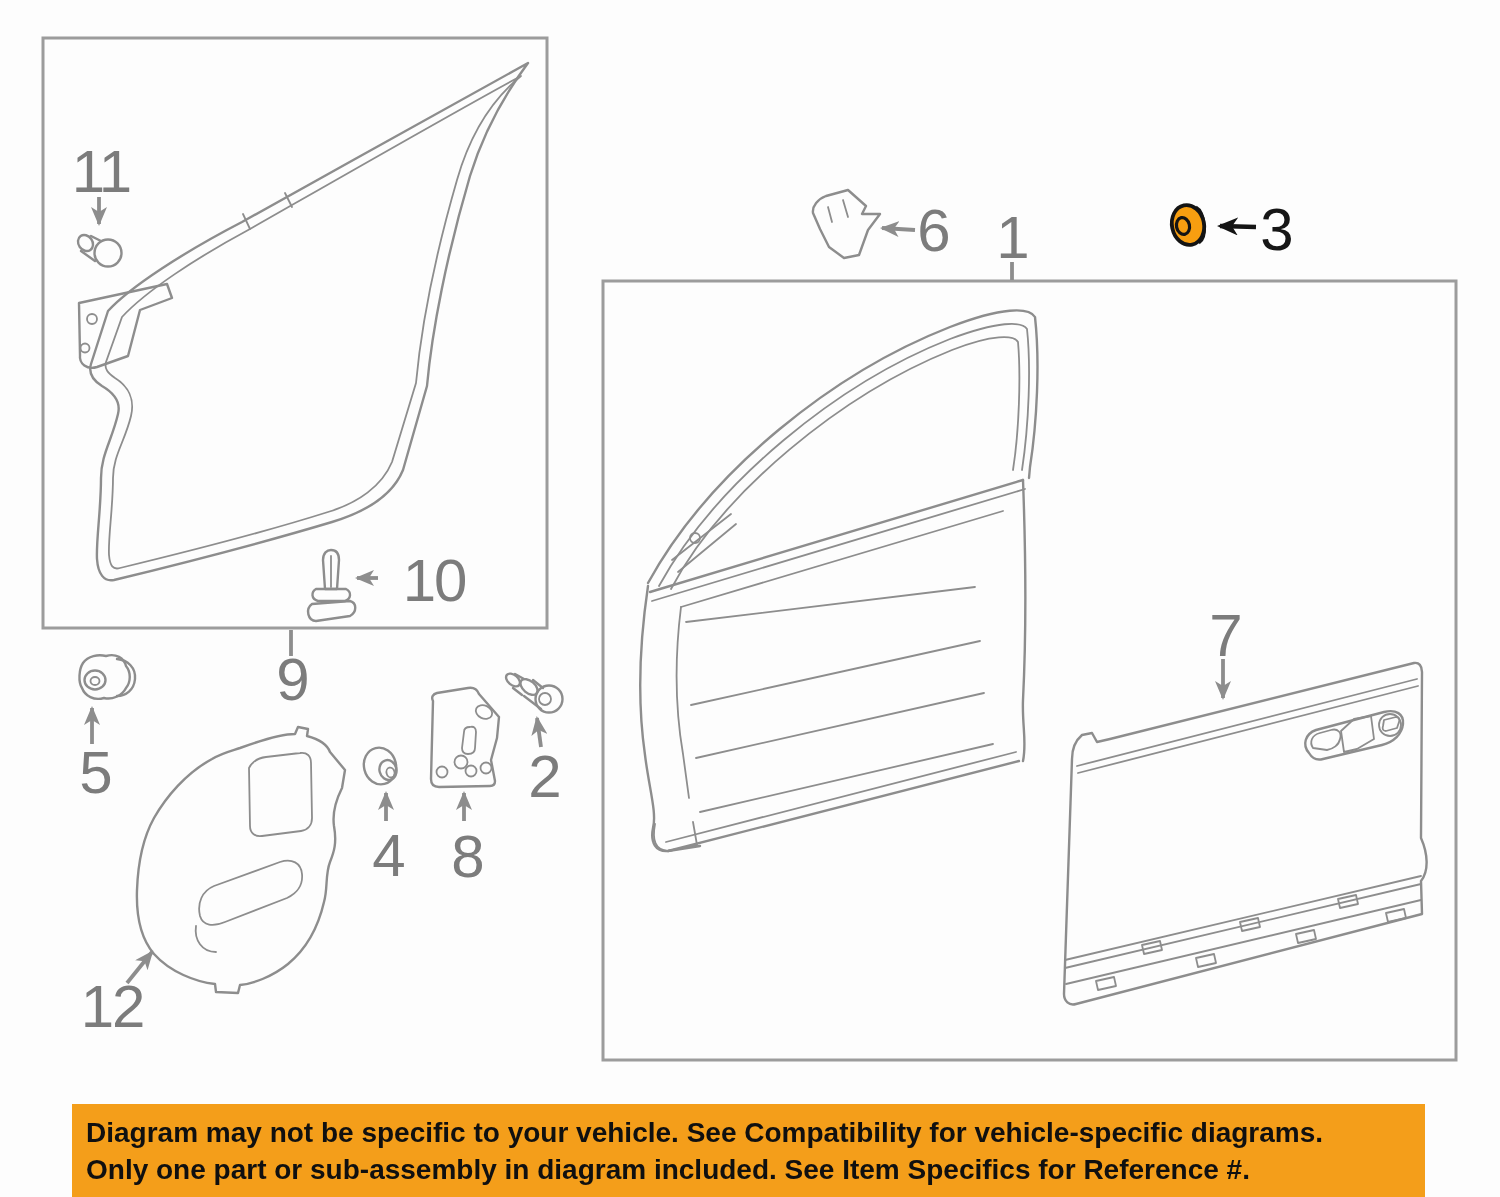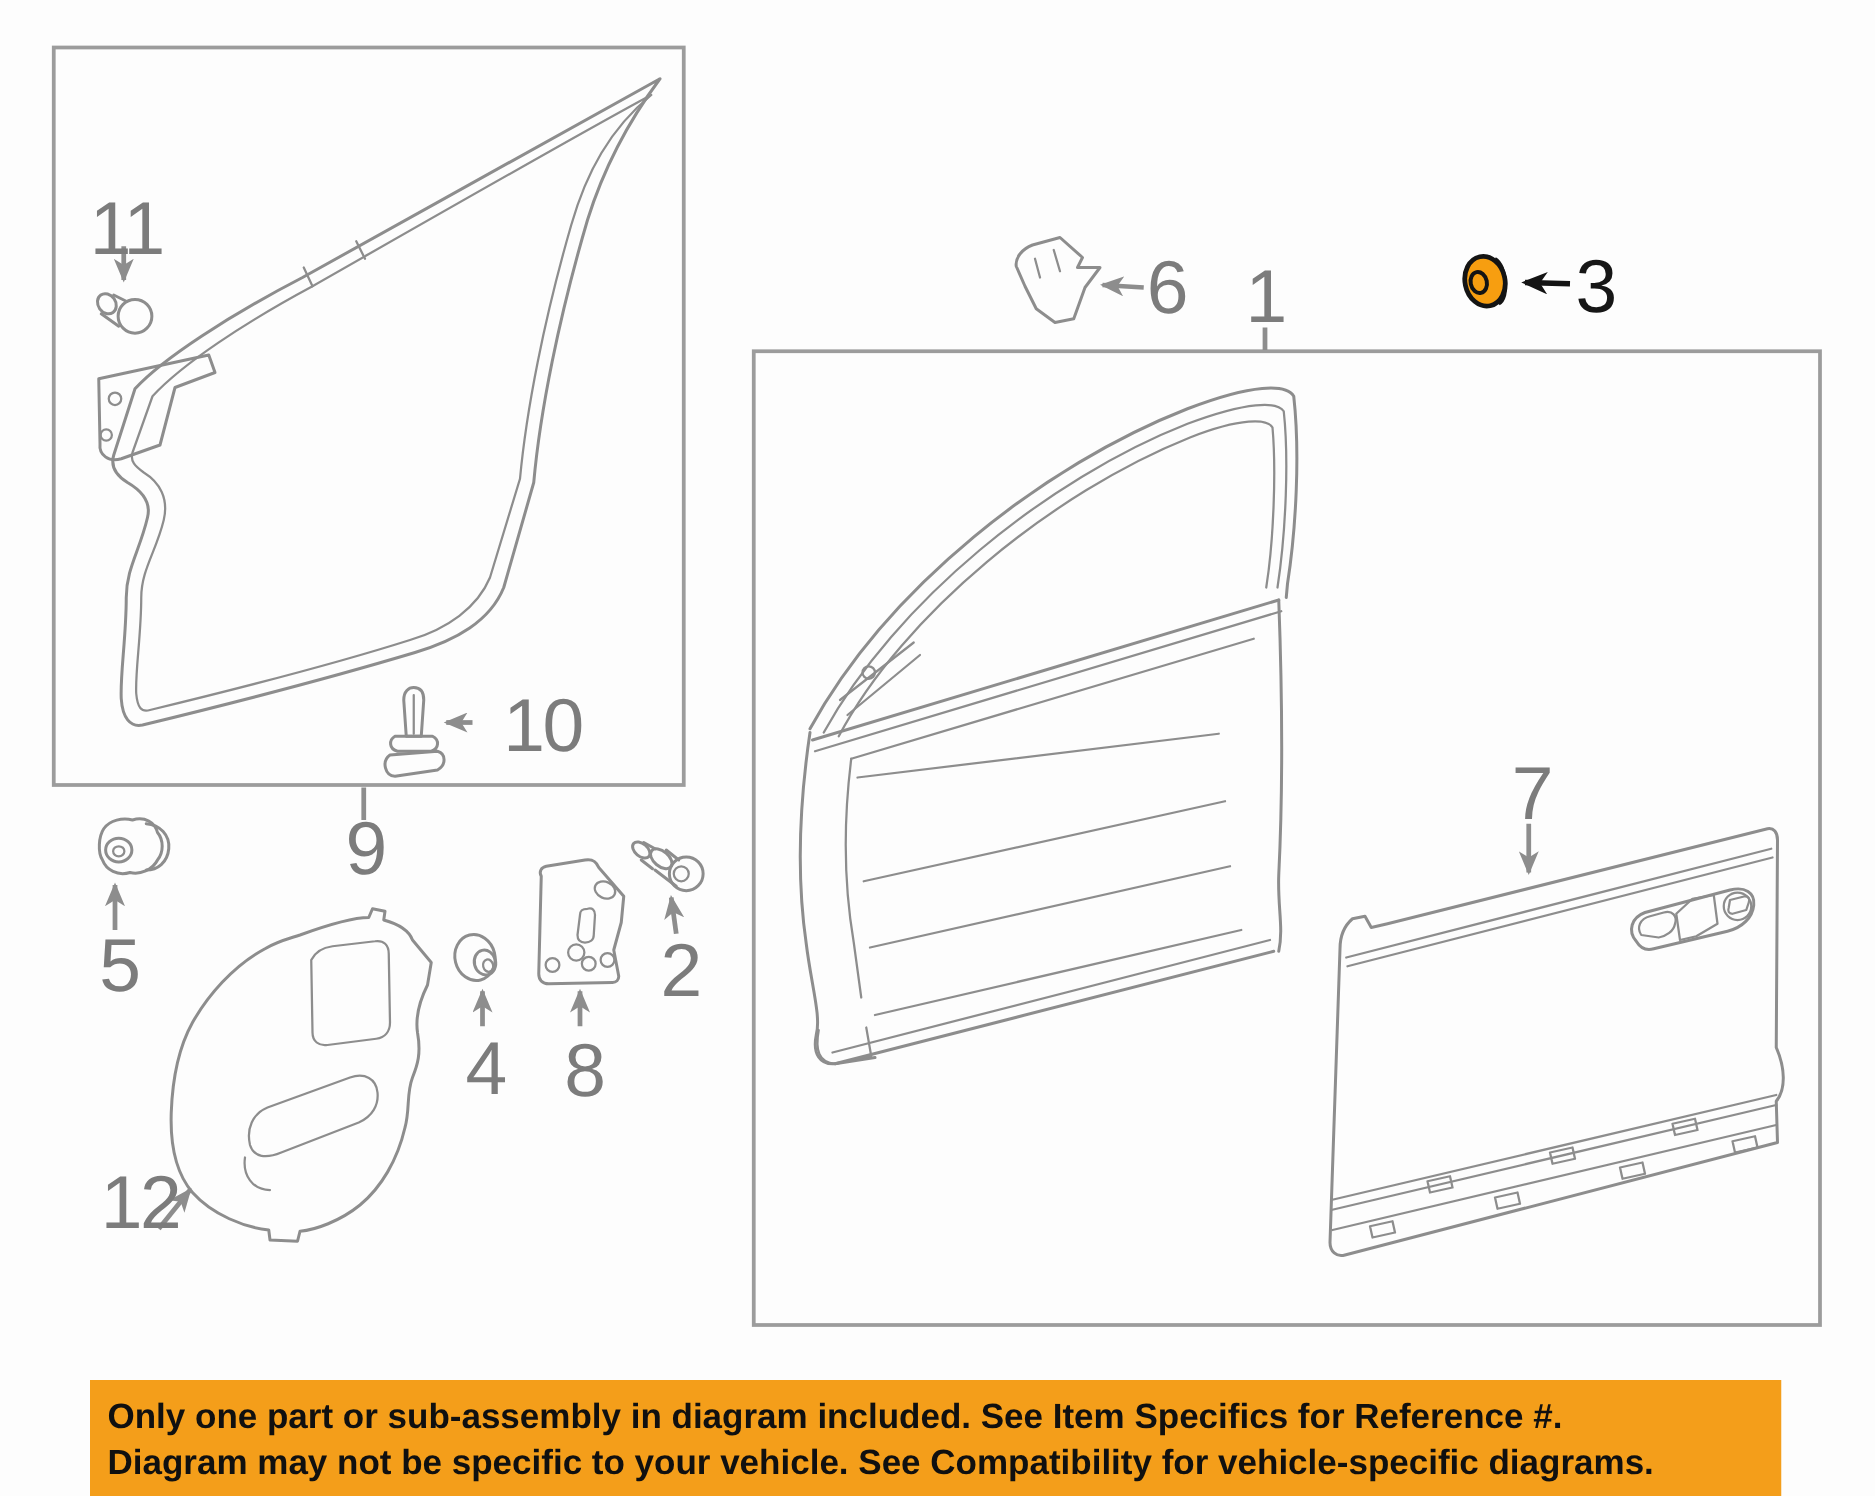--- a/index.html
+++ b/index.html
@@ -169,21 +169,21 @@
 <div class="plabel" style="left:1012px;top:237px;">1</div>
 <div class="plabel" style="left:544px;top:776px;">2</div>
 <div class="plabel black" style="left:1276px;top:229px;">3</div>
 <div class="plabel" style="left:388px;top:855px;">4</div>
 <div class="plabel" style="left:95px;top:772px;">5</div>
 <div class="plabel" style="left:933px;top:230px;">6</div>
 <div class="plabel" style="left:1225px;top:635px;">7</div>
 <div class="plabel" style="left:467px;top:856px;">8</div>
 <div class="plabel" style="left:292px;top:679px;">9</div>
 <div class="plabel" style="left:434px;top:580px;">10</div>
-<div class="plabel" style="left:101px;top:171px;margin-top:12px;">11</div>
-<div class="plabel" style="left:112px;top:962px;">12</div>
+<div class="plabel" style="left:101px;top:171px;">11</div>
+<div class="plabel" style="left:112px;top:1006px;">12</div>
 
 <div class="banner">
+  <div>Diagram may not be specific to your vehicle. See Compatibility for vehicle-specific diagrams.</div>
   <div>Only one part or sub-assembly in diagram included. See Item Specifics for Reference #.</div>
-  <div>Diagram may not be specific to your vehicle. See Compatibility for vehicle-specific diagrams.</div>
 </div>
 
 </div>
 
 </body></html>

